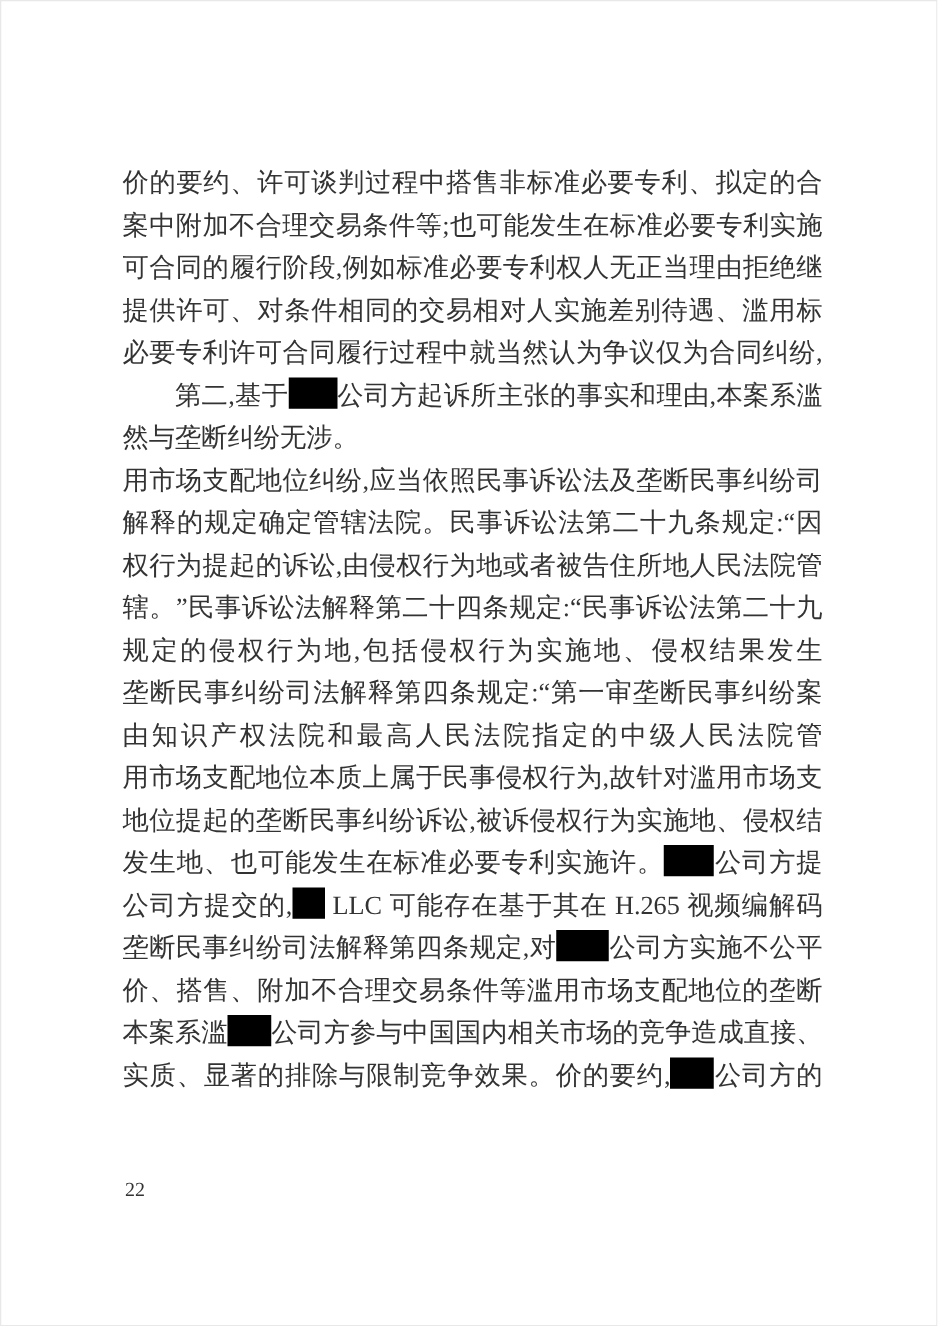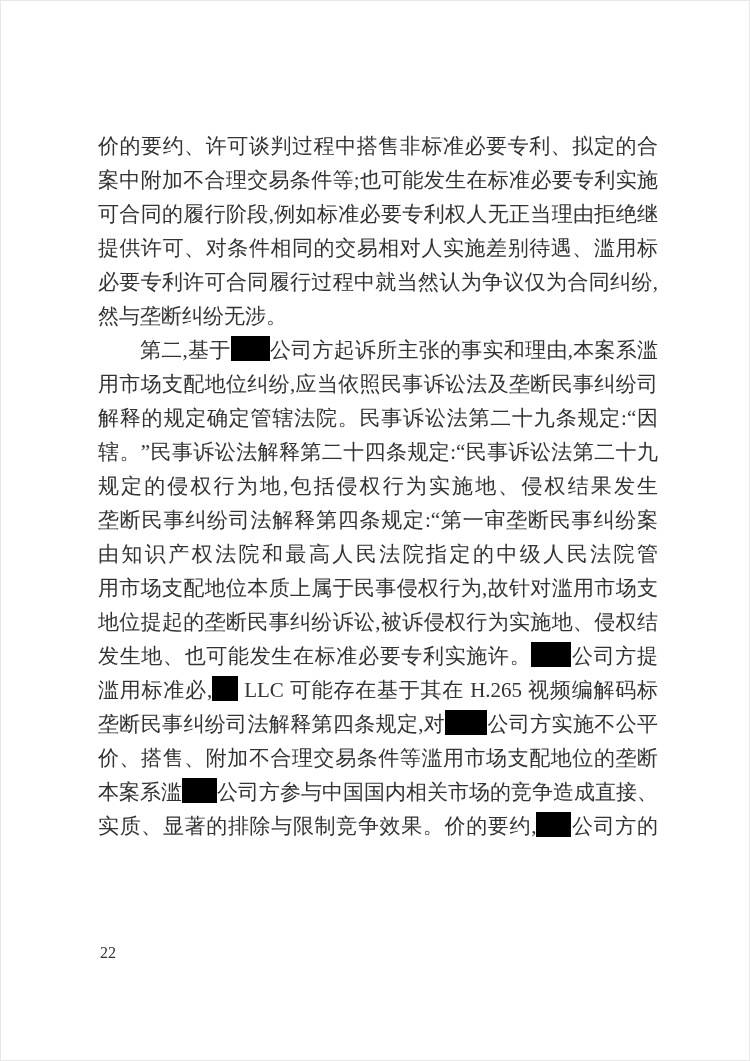--- a/index.html
+++ b/index.html
@@ -50,31 +50,32 @@
 </head>
 <body>
 
 <div class="page">
   <div class="text-block">
       <div class="line"><span>价的要约、许可谈判过程中搭售非标准必要专利、拟定的合同草</span></div>
       <div class="line"><span>案中附加不合理交易条件等;也可能发生在标准必要专利实施许</span></div>
       <div class="line"><span>可合同的履行阶段,例如标准必要专利权人无正当理由拒绝继续</span></div>
       <div class="line"><span>提供许可、对条件相同的交易相对人实施差别待遇、滥用标准必</span></div>
       <div class="line"><span>必要专利许可合同履行过程中就当然认为争议仅为合同纠纷,必</span></div>
+      <div class="line" style="padding-left: 42px;"><span>第二,基于</span><span class="redact" style="width: 39px;"></span><span>公司方起诉所主张的事实和理由,本案系滥</span></div>
       <div class="line no-just"><span>然与垄断纠纷无涉。</span></div>
-      <div class="line" style="padding-left: 42px;"><span>第二,基于</span><span class="redact" style="width: 39px;"></span><span>公司方起诉所主张的事实和理由,本案系滥</span></div>
       <div class="line"><span>用市场支配地位纠纷,应当依照民事诉讼法及垄断民事纠纷司法</span></div>
       <div class="line"><span>解释的规定确定管辖法院。民事诉讼法第二十九条规定:“因侵</span></div>
+      <div class="line"><span>权行为提起的诉讼,由侵权行为地或者被告住所地人民法院管</span></div>
       <div class="line"><span>辖。”民事诉讼法解释第二十四条规定:“民事诉讼法第二十九条</span></div>
       <div class="line"><span>规定的侵权行为地,包括侵权行为实施地、侵权结果发生地。”</span></div>
       <div class="line"><span>垄断民事纠纷司法解释第四条规定:“第一审垄断民事纠纷案件,</span></div>
       <div class="line"><span>由知识产权法院和最高人民法院指定的中级人民法院管辖。”滥</span></div>
       <div class="line"><span>用市场支配地位本质上属于民事侵权行为,故针对滥用市场支配</span></div>
       <div class="line"><span>地位提起的垄断民事纠纷诉讼,被诉侵权行为实施地、侵权结果</span></div>
       <div class="line"><span>发生地、也可能发生在标准必要专利实施许。</span><span class="redact" style="width: 40px;"></span><span>公司方提交的</span></div>
-      <div class="line"><span>滥用标准必,</span><span class="redact" style="width: 26px;"></span><span> LLC 可能存在基于其在 H.265 视频编解码标</span></div>
+      <div class="line"><span>公司方提交的,</span><span class="redact" style="width: 26px;"></span><span> LLC 可能存在基于其在 H.265 视频编解码标</span></div>
       <div class="line"><span>垄断民事纠纷司法解释第四条规定,对</span><span class="redact" style="width: 42px;"></span><span>公司方实施不公平高</span></div>
       <div class="line"><span>价、搭售、附加不合理交易条件等滥用市场支配地位的垄断行为,</span></div>
       <div class="line"><span>本案系滥</span><span class="redact" style="width: 35px;"></span><span>公司方参与中国国内相关市场的竞争造成直接、</span></div>
       <div class="line"><span>实质、显著的排除与限制竞争效果。价的要约,</span><span class="redact" style="width: 35px;"></span><span>公司方的住</span></div>
     </div>
   <div class="page-num">22</div>
 </div>
 
 </body></html>

